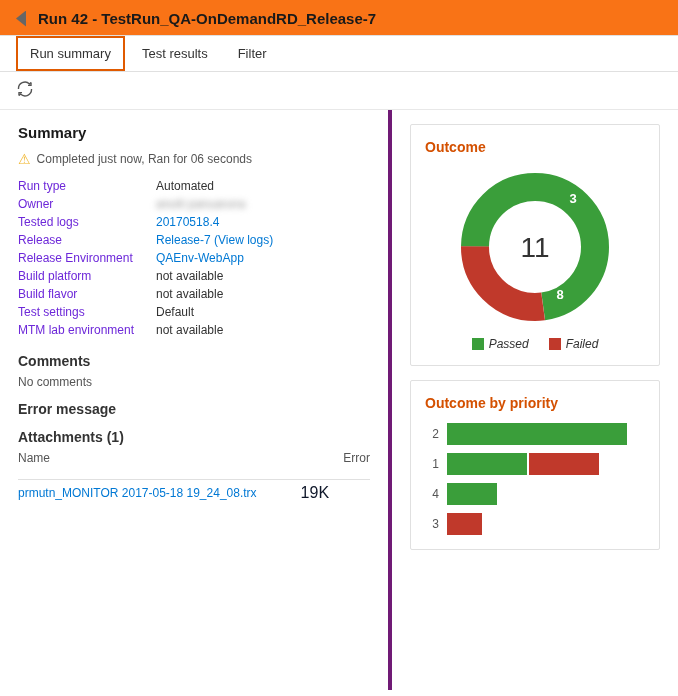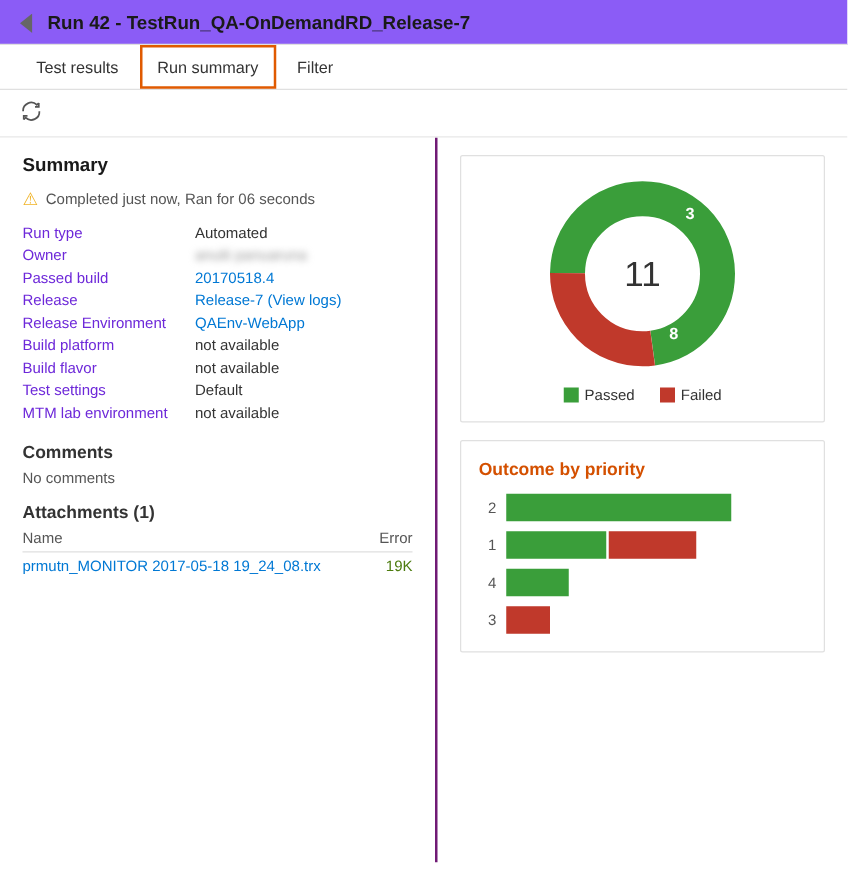--- a/index.html
+++ b/index.html
@@ -10,21 +10,21 @@
       color: #333;
       width: 678px;
       height: 696px;
       overflow: hidden;
     }
     .title-bar {
       display: flex;
       align-items: center;
       padding: 10px 16px 8px;
       border-bottom: 1px solid #e0e0e0;
-      background: #8b5cf6;
+      background: #f97316;
     }
     .title-bar .back-icon {
       width: 10px;
       height: 16px;
       background: #666;
       clip-path: polygon(100% 0, 0 50%, 100% 100%);
       margin-right: 12px;
       flex-shrink: 0;
     }
     .title-text {
@@ -61,24 +61,24 @@
       width: 18px;
       height: 18px;
       cursor: pointer;
     }
     .main-content {
       display: flex;
       height: calc(696px - 42px - 38px - 36px);
       overflow: hidden;
     }
     .left-panel {
-      width: 350px;
+      width: 392px;
       padding: 14px 18px;
       overflow-y: auto;
-      border-right: 2px solid #701a75;
+      border-right: 4px solid #701a75;
       flex-shrink: 0;
     }
     .right-panel {
       flex: 1;
       padding: 14px 18px;
       overflow-y: auto;
     }
     .section-title {
       font-size: 15px;
       font-weight: 600;
@@ -132,46 +132,47 @@
     .section-content {
       font-size: 12px;
       color: #555;
       margin-bottom: 10px;
     }
     .attachments-header {
       display: flex;
       justify-content: space-between;
       align-items: center;
       margin-top: 4px;
-      padding-bottom: 4px;
+      padding-bottom: 14px;
       border-bottom: 1px solid #e0e0e0;
     }
     .attachments-col-name {
       font-size: 12px;
       color: #555;
     }
     .attachments-col-size {
       font-size: 12px;
       color: #555;
     }
     .attachment-row {
       display: flex;
-      justify-content: space-between;
       align-items: center;
       padding: 4px 0;
+      gap: 32px;
     }
     .attachment-link {
       font-size: 12px;
       color: #0078d4;
       cursor: pointer;
       text-decoration: none;
     }
     .attachment-size {
-      font-size: 12px;
-      color: #4d7c0f;
+      font-size: 16px;
+      color: #0f172a;
+      margin-left: 12px;
     }
     
     .outcome-section {
       margin-bottom: 20px;
     }
     .outcome-title {
       font-size: 14px;
       font-weight: 600;
       color: #d45000;
       margin-bottom: 12px;
@@ -190,20 +191,21 @@
       display: flex;
       justify-content: center;
       gap: 20px;
       margin-top: 6px;
     }
     .legend-item {
       display: flex;
       align-items: center;
       gap: 5px;
       font-size: 12px;
+      font-style: italic;
     }
     .legend-color {
       width: 12px;
       height: 12px;
     }
     .priority-section {
       margin-top: 10px;
     }
     .priority-title {
       font-size: 14px;
@@ -250,25 +252,25 @@
   </style>
 </head>
 <body>
 
 <div class="title-bar">
   <div class="back-icon"></div>
   <span class="title-text">Run 42 - TestRun_QA-OnDemandRD_Release-7</span>
 </div>
 
 <div class="tabs">
+  <div class="tab active">
+    <span>Run summary</span>
+  </div>
   <div class="tab">
     <span>Test results</span>
-  </div>
-  <div class="tab active">
-    <span>Run summary</span>
   </div>
   <div class="tab">
     <span>Filter</span>
   </div>
 </div>
 
 <div class="toolbar">
   <span class="refresh-icon">
     <svg width="18" height="18" viewBox="0 0 18 18" fill="none" xmlns="http://www.w3.org/2000/svg">
       <path d="M15.5 9A6.5 6.5 0 0 1 4.5 14.1L3 15.6" stroke="#555" stroke-width="1.4" fill="none"></path>
@@ -289,21 +291,21 @@
       <span class="warning-text">Completed just now, Ran for 06 seconds</span>
     </div>
 
     <div class="info-grid">
       <span class="info-label">Run type</span>
       <span class="info-value">Automated</span>
 
       <span class="info-label">Owner</span>
       <span class="info-value blurred">anuiti panuaruna</span>
 
-      <span class="info-label">Passed build</span>
+      <span class="info-label">Tested logs</span>
       <a class="info-value link" href="#">20170518.4</a>
 
       <span class="info-label">Release</span>
       <a class="info-value link" href="#">Release-7 (View logs)</a>
 
       <span class="info-label">Release Environment</span>
       <a class="info-value link" href="#">QAEnv-WebApp</a>
 
       <span class="info-label">Build platform</span>
       <span class="info-value">not available</span>
@@ -314,35 +316,37 @@
       <span class="info-label">Test settings</span>
       <span class="info-value">Default</span>
 
       <span class="info-label">MTM lab environment</span>
       <span class="info-value">not available</span>
     </div>
 
     <div class="section-subtitle">Comments</div>
     <div class="section-content">No comments</div>
 
+    <div class="section-subtitle">Error message</div>
 
     <div class="section-subtitle">Attachments (1)</div>
     <div class="attachments-header">
       <span class="attachments-col-name">Name</span>
       <span class="attachments-col-size">Error</span>
     </div>
     <div class="attachment-row">
       <a class="attachment-link" href="#">prmutn_MONITOR 2017-05-18 19_24_08.trx</a>
       <span class="attachment-size">19K</span>
     </div>
   </div>
 
   <div class="right-panel">
 
     <div class="right-panel-border outcome-section">
+      <div class="outcome-title">Outcome</div>
       <div class="donut-container">
         <svg class="donut-svg" viewBox="0 0 160 160">
 
           <circle cx="80" cy="80" r="60" fill="none" stroke="#3a9e3a" stroke-width="28" stroke-dasharray="274.17 102.82" stroke-dashoffset="94.25" transform="rotate(-90 80 80)"></circle>
           <circle cx="80" cy="80" r="60" fill="none" stroke="#c0392b" stroke-width="28" stroke-dasharray="102.82 274.17" stroke-dashoffset="-180.0" transform="rotate(-90 80 80)"></circle>
 
           <circle cx="80" cy="80" r="44" fill="white"></circle>
 
           <text x="118" y="36" text-anchor="middle" font-size="13" fill="white" font-family="Segoe UI, Arial, sans-serif" font-weight="600">3</text>
 

